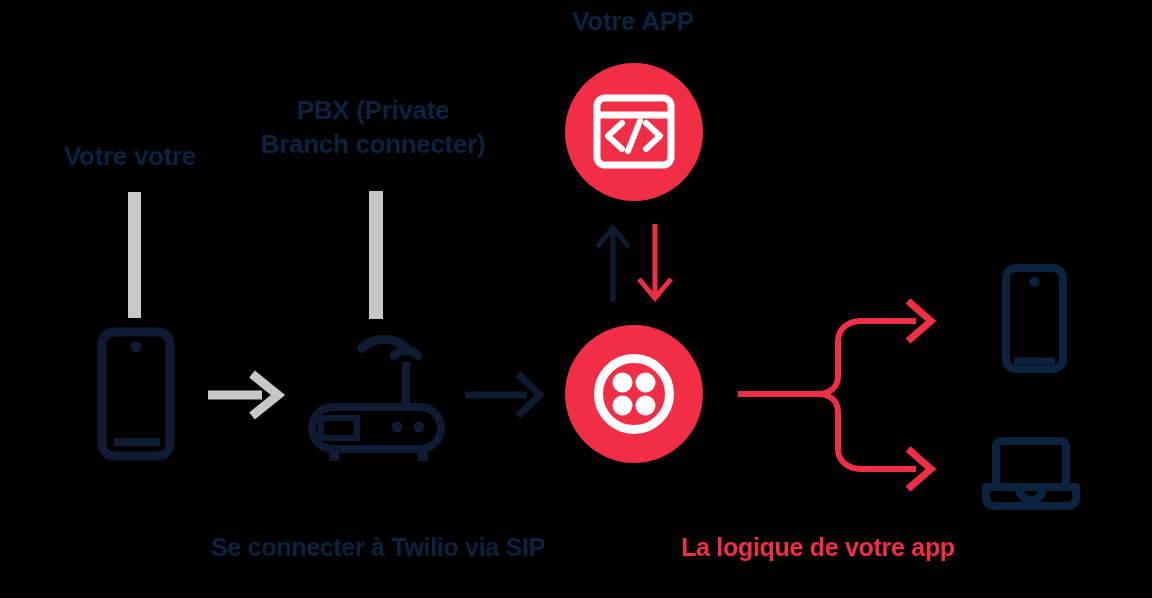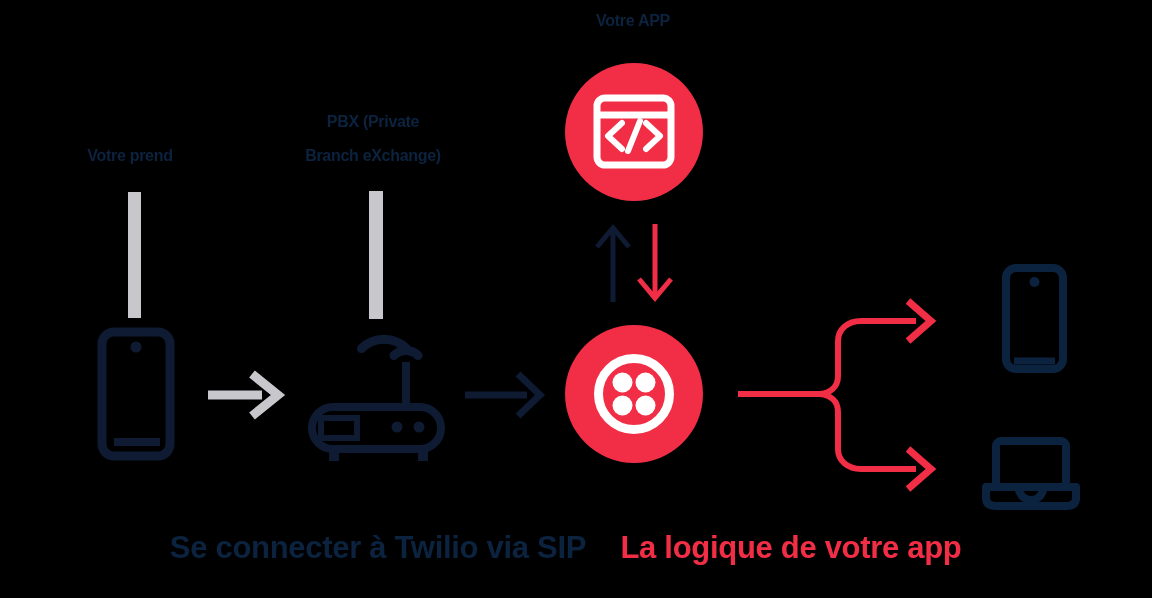--- a/index.html
+++ b/index.html
@@ -14,22 +14,22 @@
   .label{
     position:absolute;
     transform:translateX(-50%);
     text-align:center;
     white-space:nowrap;
     font-weight:700;
     letter-spacing:-0.3px;
   }
   .navy-text{color:#0C2340;}
   .red-text{color:#F12E45;}
-  .lbl-top{font-size:16px;line-height:34px;}
-  .lbl-bottom{font-size:31px;line-height:31px;}
+  .lbl-top{font-size:26px;line-height:34px;}
+  .lbl-bottom{font-size:25px;line-height:31px;}
 </style>
 </head>
 <body>
 
 <div class="stage">
 
   <svg width="1152" height="598" viewBox="0 0 1152 598">
 
     <g>
       <rect x="128" y="192" width="13" height="126" fill="#C7C7CC"></rect>
@@ -111,30 +111,30 @@
       <line x1="1014" y1="361" x2="1055" y2="361" stroke-width="7"></line>
     </g>
 
     <g stroke="#0C2340" fill="none" stroke-width="8" stroke-linejoin="round">
       <rect x="996" y="441" width="70" height="46" rx="5"></rect>
       <path d="M986,487 L986,498 Q986,506 996,506 L1066,506 Q1076,506 1076,498 L1076,487 L1044,487 C1042,496 1037,500 1031,500 C1025,500 1020,496 1018,487 Z"></path>
     </g>
 
   </svg>
 
-  <div class="label lbl-top navy-text" style="left:130px;top:139px;">Votre prend</div>
+  <div class="label lbl-top navy-text" style="left:130px;top:139px;">Votre votre</div>
 
-  <div class="label lbl-top navy-text" style="left:373px;top:105px;">
+  <div class="label lbl-top navy-text" style="left:373px;top:93px;">
     <div>PBX (Private</div>
-    <div>Branch eXchange)</div>
+    <div>Branch connecter)</div>
   </div>
 
   <div class="label lbl-top navy-text" style="left:633px;top:4px;">Votre APP</div>
 
   <div class="label lbl-bottom navy-text" style="left:378px;top:532px;">
     <div>Se connecter à Twilio via SIP</div>
   </div>
 
-  <div class="label lbl-bottom red-text" style="left:791px;top:532px;text-align:center;">
+  <div class="label lbl-bottom red-text" style="left:818px;top:532px;text-align:center;">
     <div>La logique de votre app</div>
   </div>
 
 </div>
 
 </body></html>

